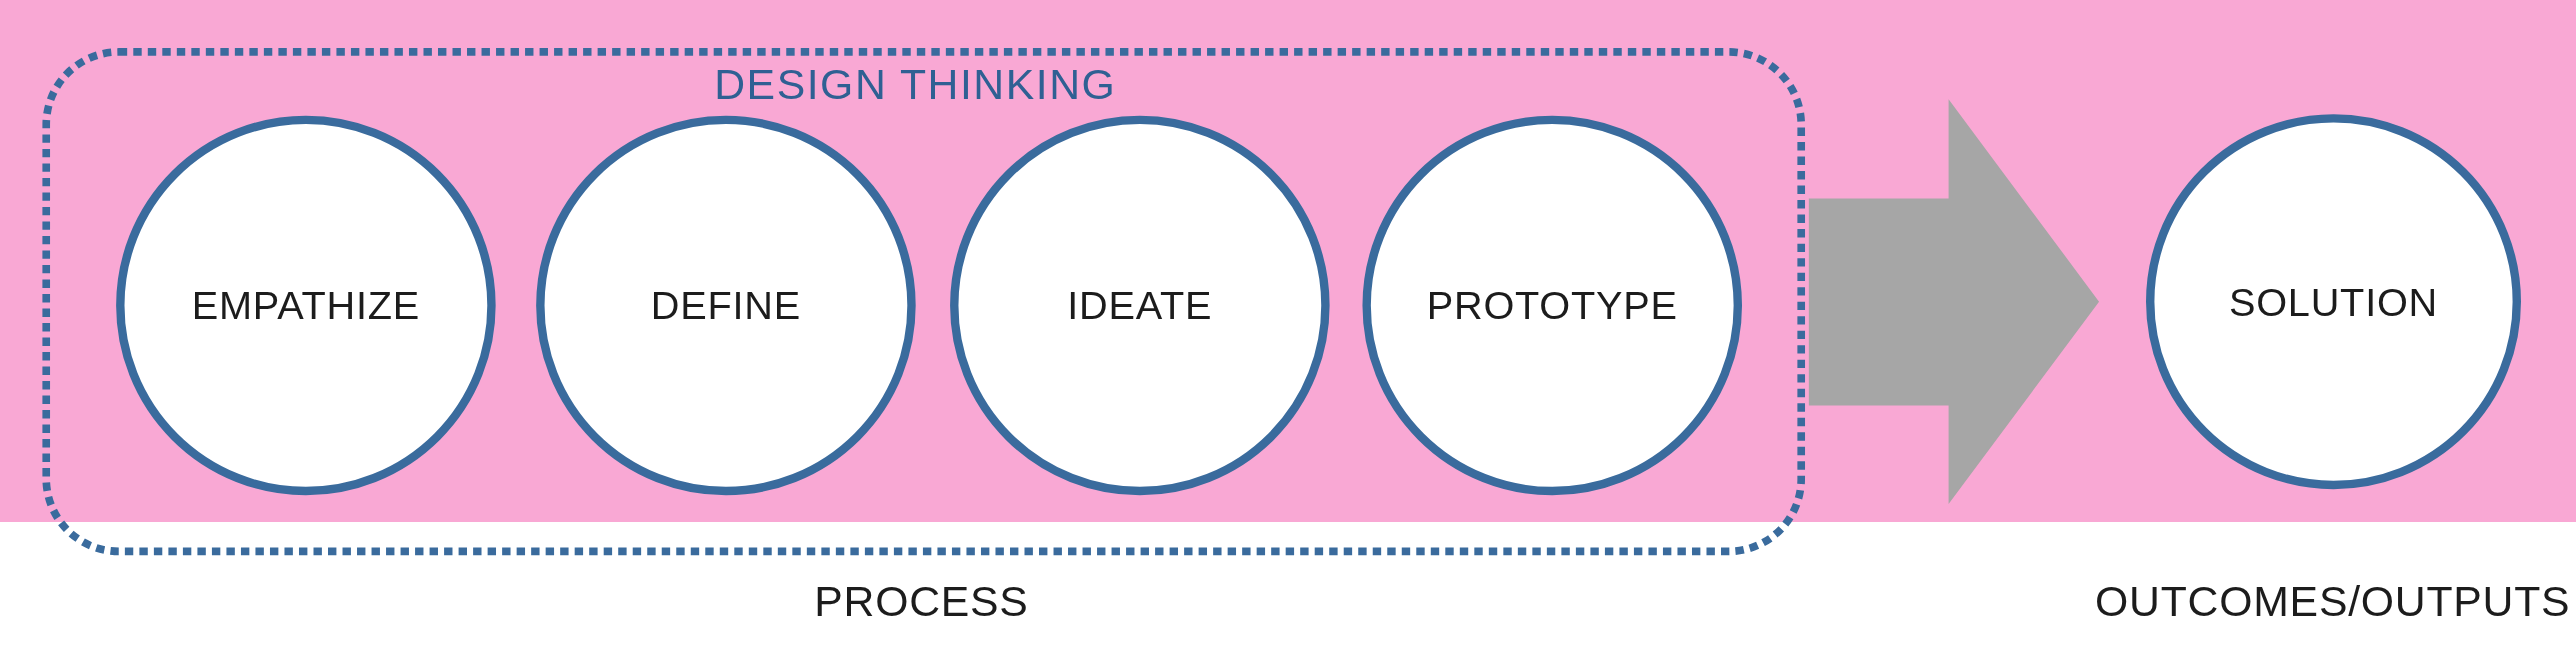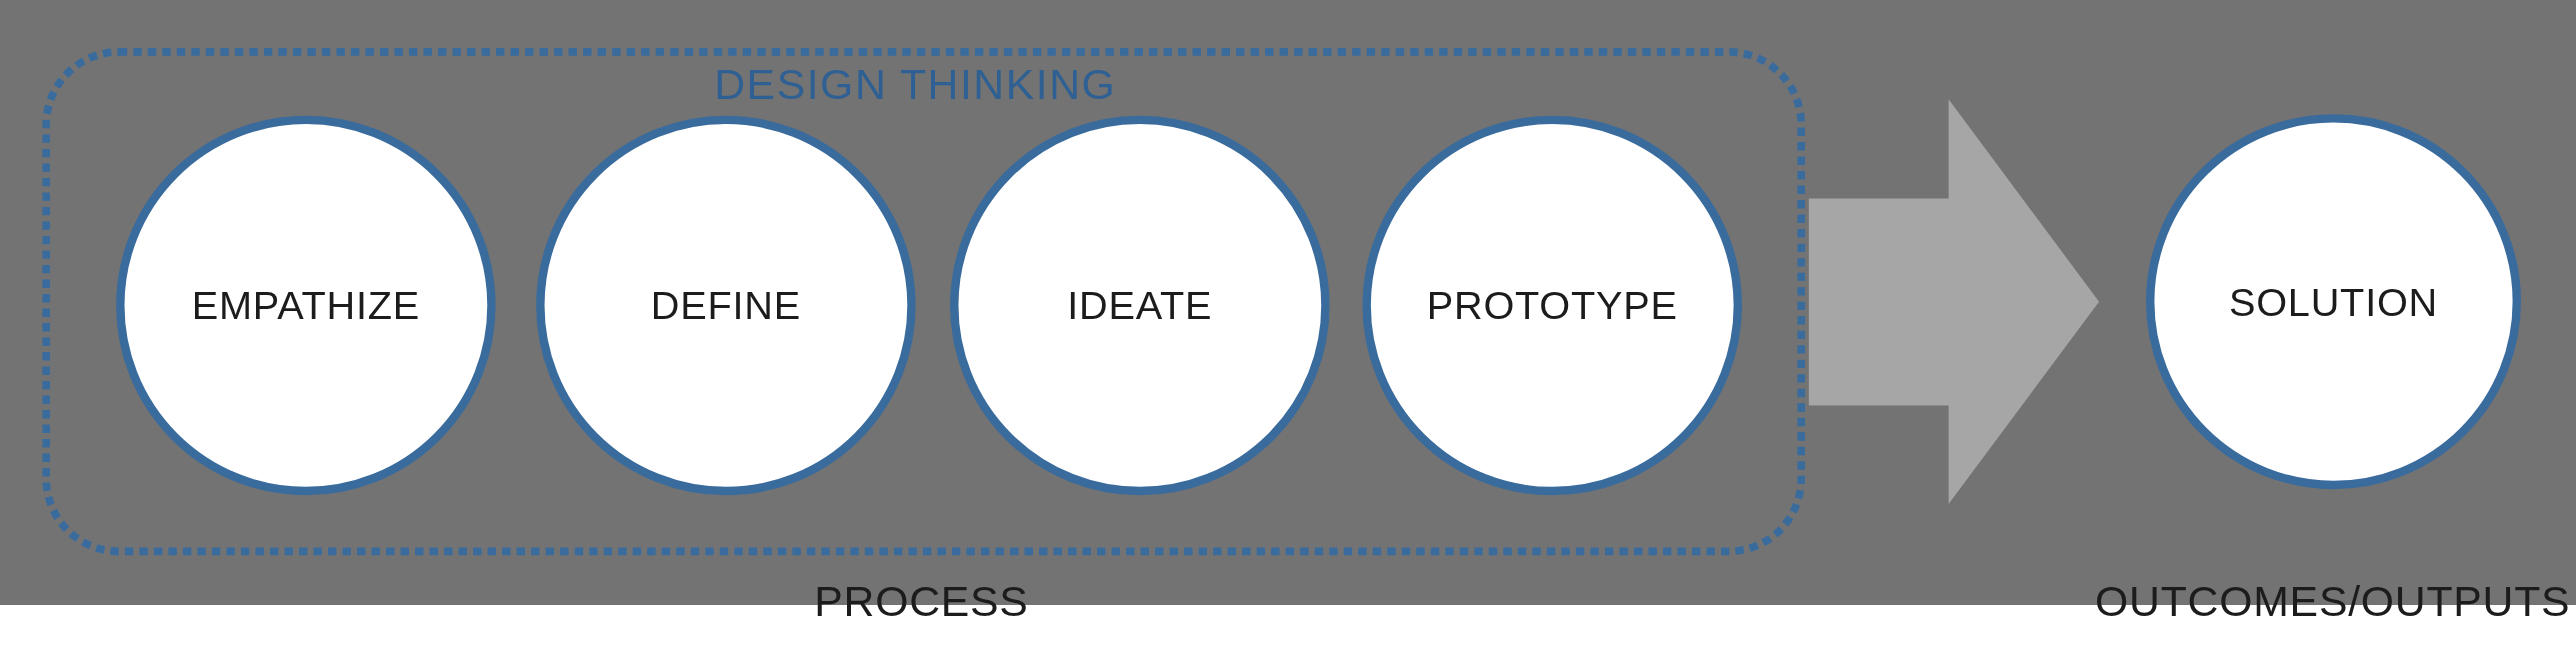--- a/index.html
+++ b/index.html
@@ -6,22 +6,22 @@
     margin: 0;
     padding: 0;
     background: #ffffff;
     width: 2576px;
     height: 669px;
     overflow: hidden;
   }
   .diagram-wrap {
     position: relative;
     width: 2576px;
-    height: 605px;
-    background: #737373;
+    height: 522px;
+    background: #f9a8d4;
   }
   svg {
     display: block;
     width: 2576px;
     height: 669px;
   }
   text {
     font-family: "Liberation Sans", "DejaVu Sans", sans-serif;
   }
   .title-text {

